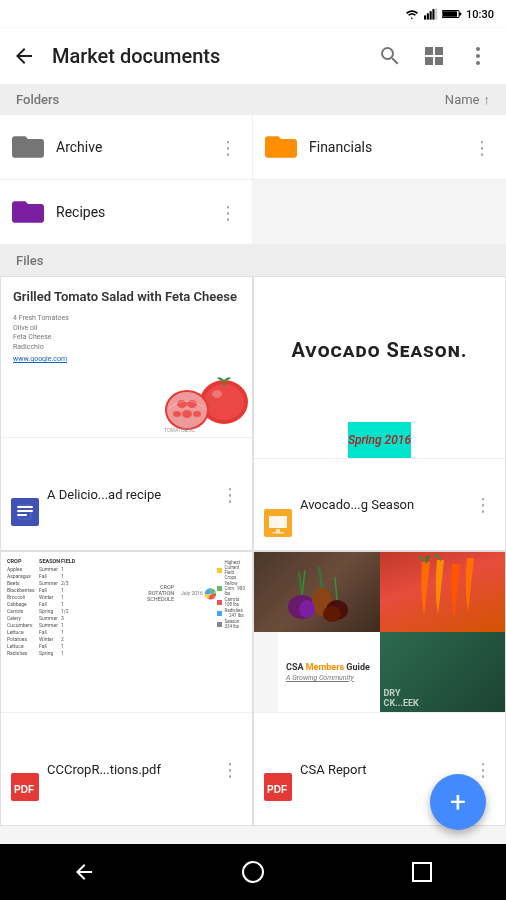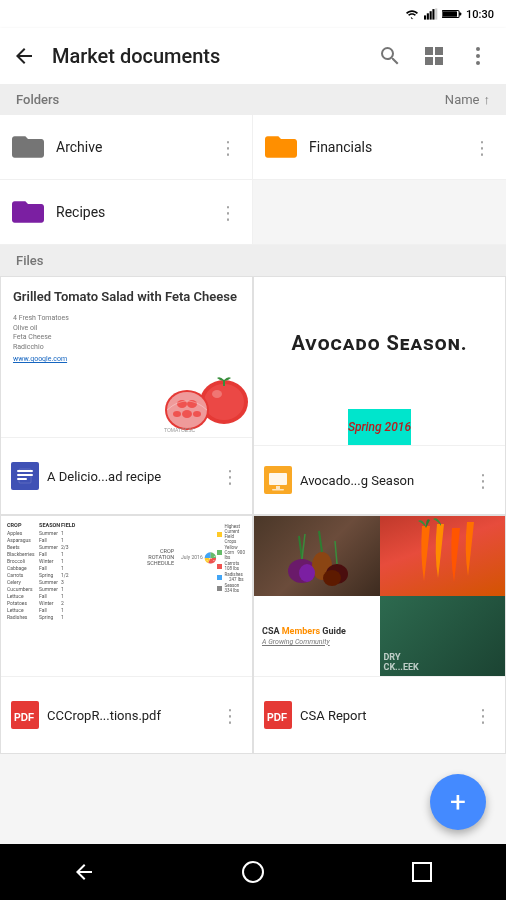--- a/index.html
+++ b/index.html
@@ -185,20 +185,21 @@
       gap: 8px;
       min-height: 48px;
     }
     .file-type-icon {
       width: 28px;
       height: 28px;
       flex-shrink: 0;
       display: flex;
       align-items: center;
       justify-content: center;
+      margin-top: 36px;
     }
     .file-name {
       flex: 1;
       font-size: 13px;
       color: #212121;
       white-space: nowrap;
       overflow: hidden;
       text-overflow: ellipsis;
     }
     .file-more {
@@ -363,20 +364,21 @@
       align-items: center;
       justify-content: center;
       overflow: hidden;
     }
     .csa-text-area {
       background: #fff;
       padding: 8px;
       display: flex;
       flex-direction: column;
       justify-content: center;
+      margin-left: 24px;
     }
     .csa-title {
       font-size: 9px;
       font-weight: 700;
       color: #333;
     }
     .csa-title-members {
       color: #ff8f00;
     }
     .csa-subtitle {

